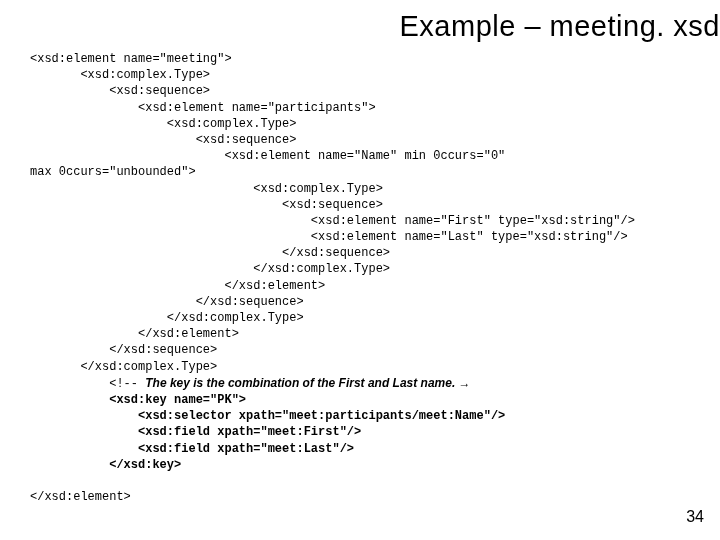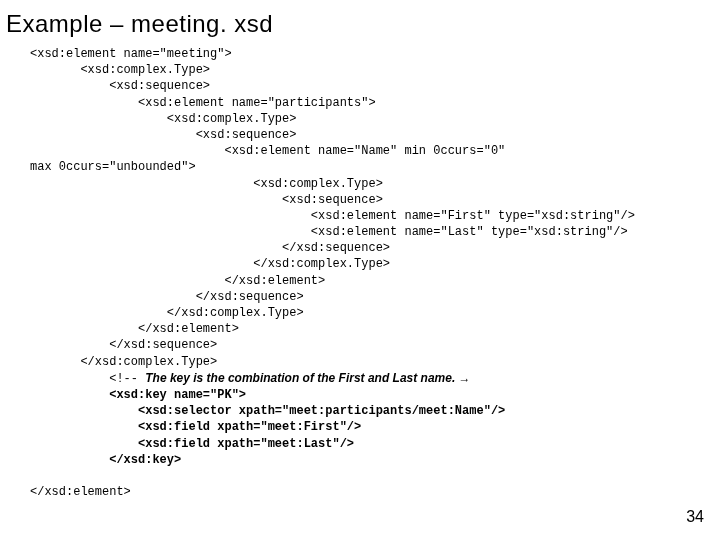--- a/index.html
+++ b/index.html
@@ -6,22 +6,22 @@
     margin: 0;
     padding: 0;
     width: 720px;
     height: 540px;
     background: #fff;
     font-family: Arial, Helvetica, sans-serif;
     position: relative;
     box-sizing: border-box;
   }
   .title {
-    text-align: left;
-    font-size: 24px;
+    text-align: right;
+    font-size: 29px;
     font-weight: 400;
     margin: 10px 0 8px 6px;
     letter-spacing: 0.5px;
   }
   .code {
     font-family: "Courier New", Courier, monospace;
     font-size: 12px;
     line-height: 1.35;
     white-space: pre;
     margin-left: 30px;

